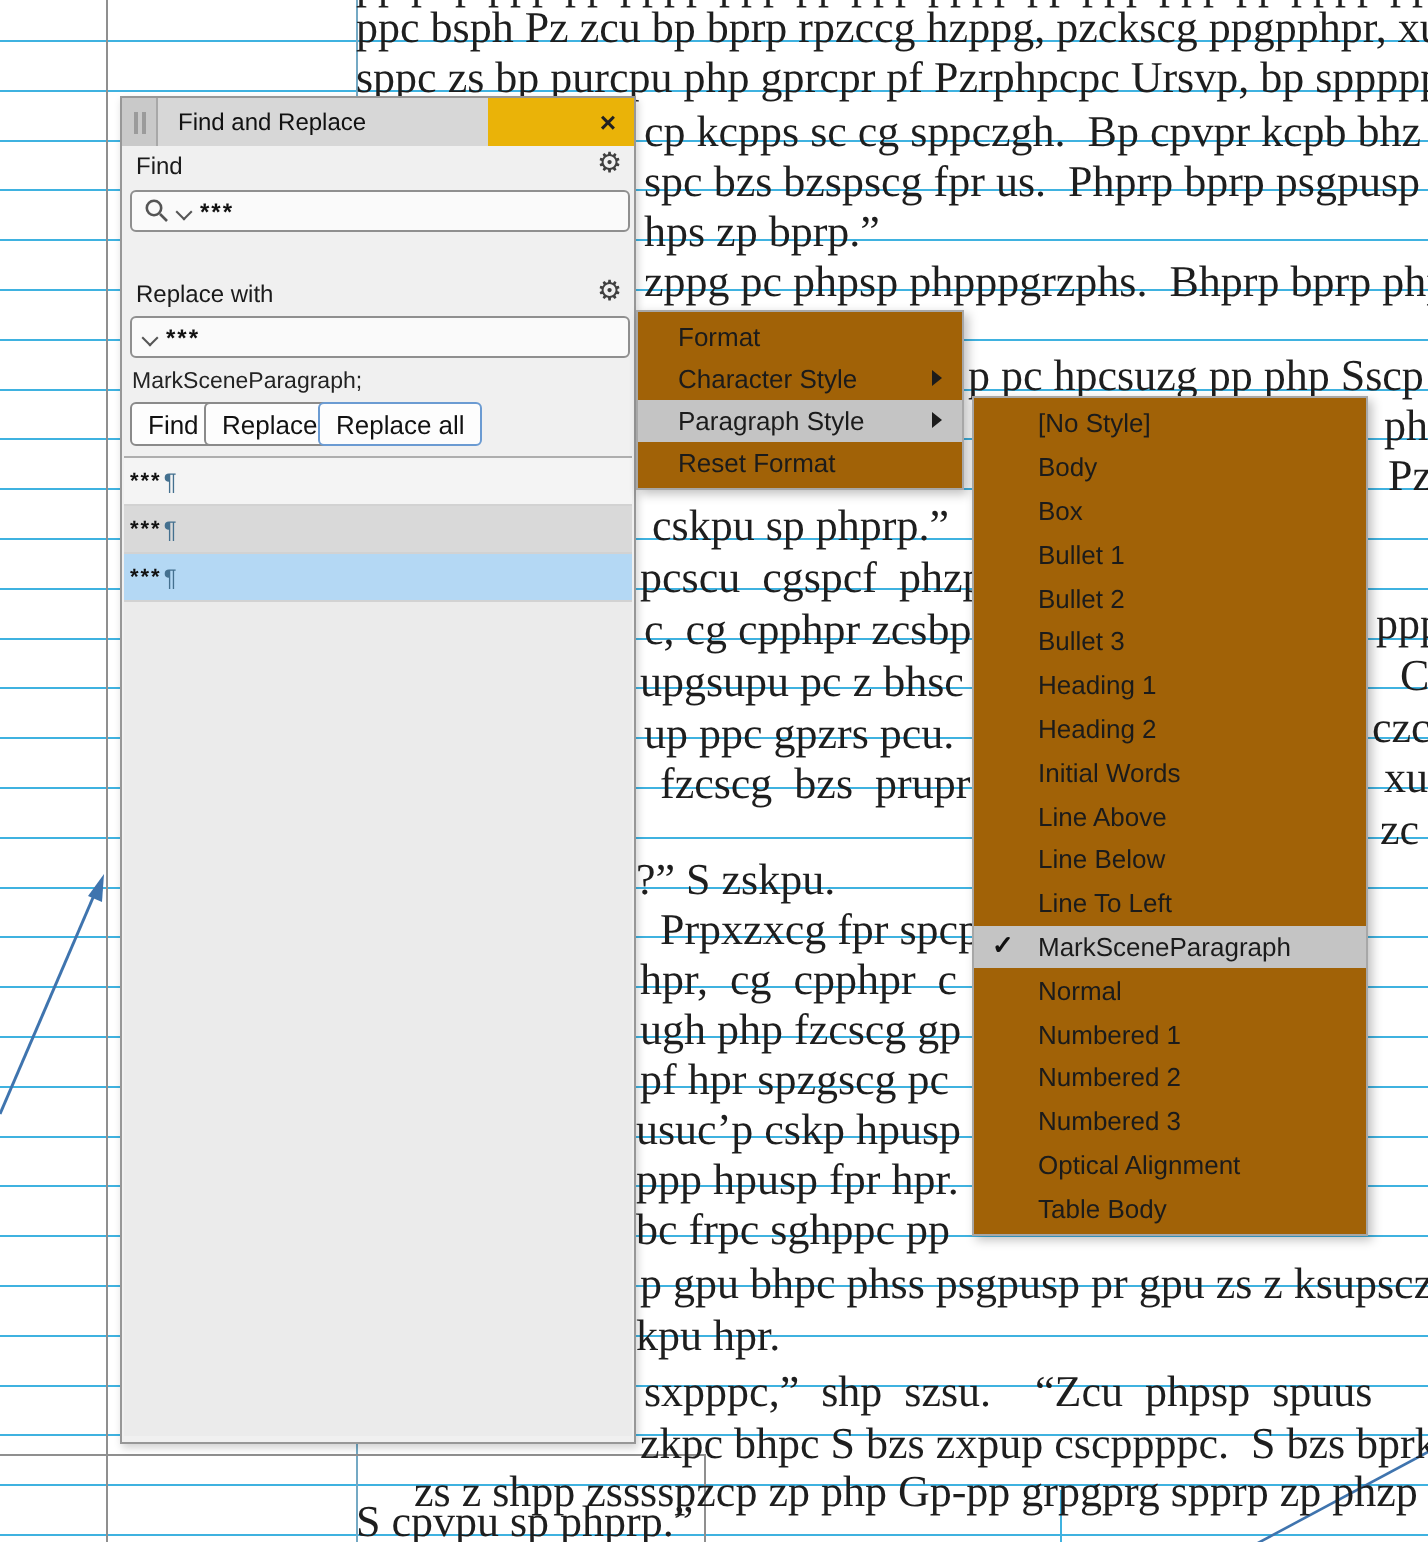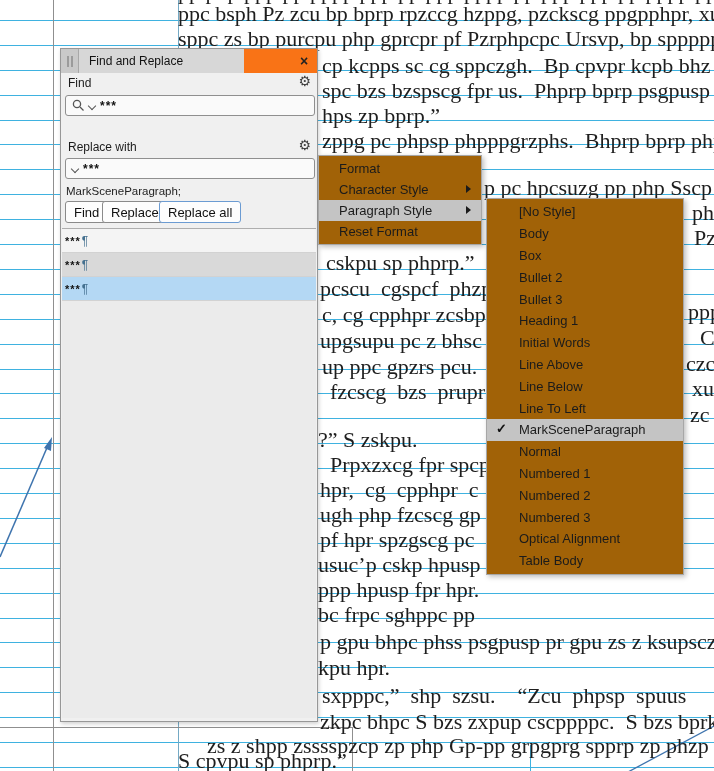--- a/index.html
+++ b/index.html
@@ -25,21 +25,21 @@
     position:absolute; white-space:pre; z-index:3;
     font-family:"Liberation Serif", serif; font-size:22px; color:#1e1e1e; line-height:24px;
   }
   
   #find-panel{
     position:absolute; left:60px; top:48px; width:258px; height:674px; z-index:10;
     background:#f0f0f0; border:1px solid #979797; box-sizing:border-box;
     box-shadow:1px 2px 4px rgba(0,0,0,.18);
     font-size:12px; color:#1b1b1b;
   }
-  #panel-titlebar{position:absolute; left:0; top:0; right:0; height:24px; background:#f97316; display:flex; align-items:stretch;}
+  #panel-titlebar{position:absolute; left:0; top:0; right:0; height:24px; background:#eab308; display:flex; align-items:stretch;}
   #panel-grip{width:17px; background:#c9c9c9; display:flex; align-items:center; justify-content:center; border-right:1px solid #a8a8a8;}
   #panel-grip .grip-bars{width:2px; height:11px; border-left:2px solid #9b9b9b; border-right:2px solid #9b9b9b;}
   #panel-tab{width:155px; background:#d7d7d7; display:flex; align-items:center; padding-left:10px; font-size:12px; color:#111;}
   #panel-close{margin-left:auto; width:26px; display:flex; align-items:center; justify-content:center;
     font-size:14px; font-weight:700; color:#222; cursor:default;}
   .field-label{position:absolute; left:7px;}
   #find-label{top:27px;}
   #replace-label{top:91px;}
   .gear-btn{position:absolute; right:6px; font-size:14px; color:#404040; line-height:14px;}
   #find-gear{top:25px;}
@@ -216,27 +216,33 @@
       <div class="menu-item">
         <span>[No Style]</span>
       </div>
       <div class="menu-item">
         <span>Body</span>
       </div>
       <div class="menu-item">
         <span>Box</span>
       </div>
       <div class="menu-item">
+        <span>Bullet 1</span>
+      </div>
+      <div class="menu-item">
         <span>Bullet 2</span>
       </div>
       <div class="menu-item">
         <span>Bullet 3</span>
       </div>
       <div class="menu-item">
         <span>Heading 1</span>
+      </div>
+      <div class="menu-item">
+        <span>Heading 2</span>
       </div>
       <div class="menu-item">
         <span>Initial Words</span>
       </div>
       <div class="menu-item">
         <span>Line Above</span>
       </div>
       <div class="menu-item">
         <span>Line Below</span>
       </div>

